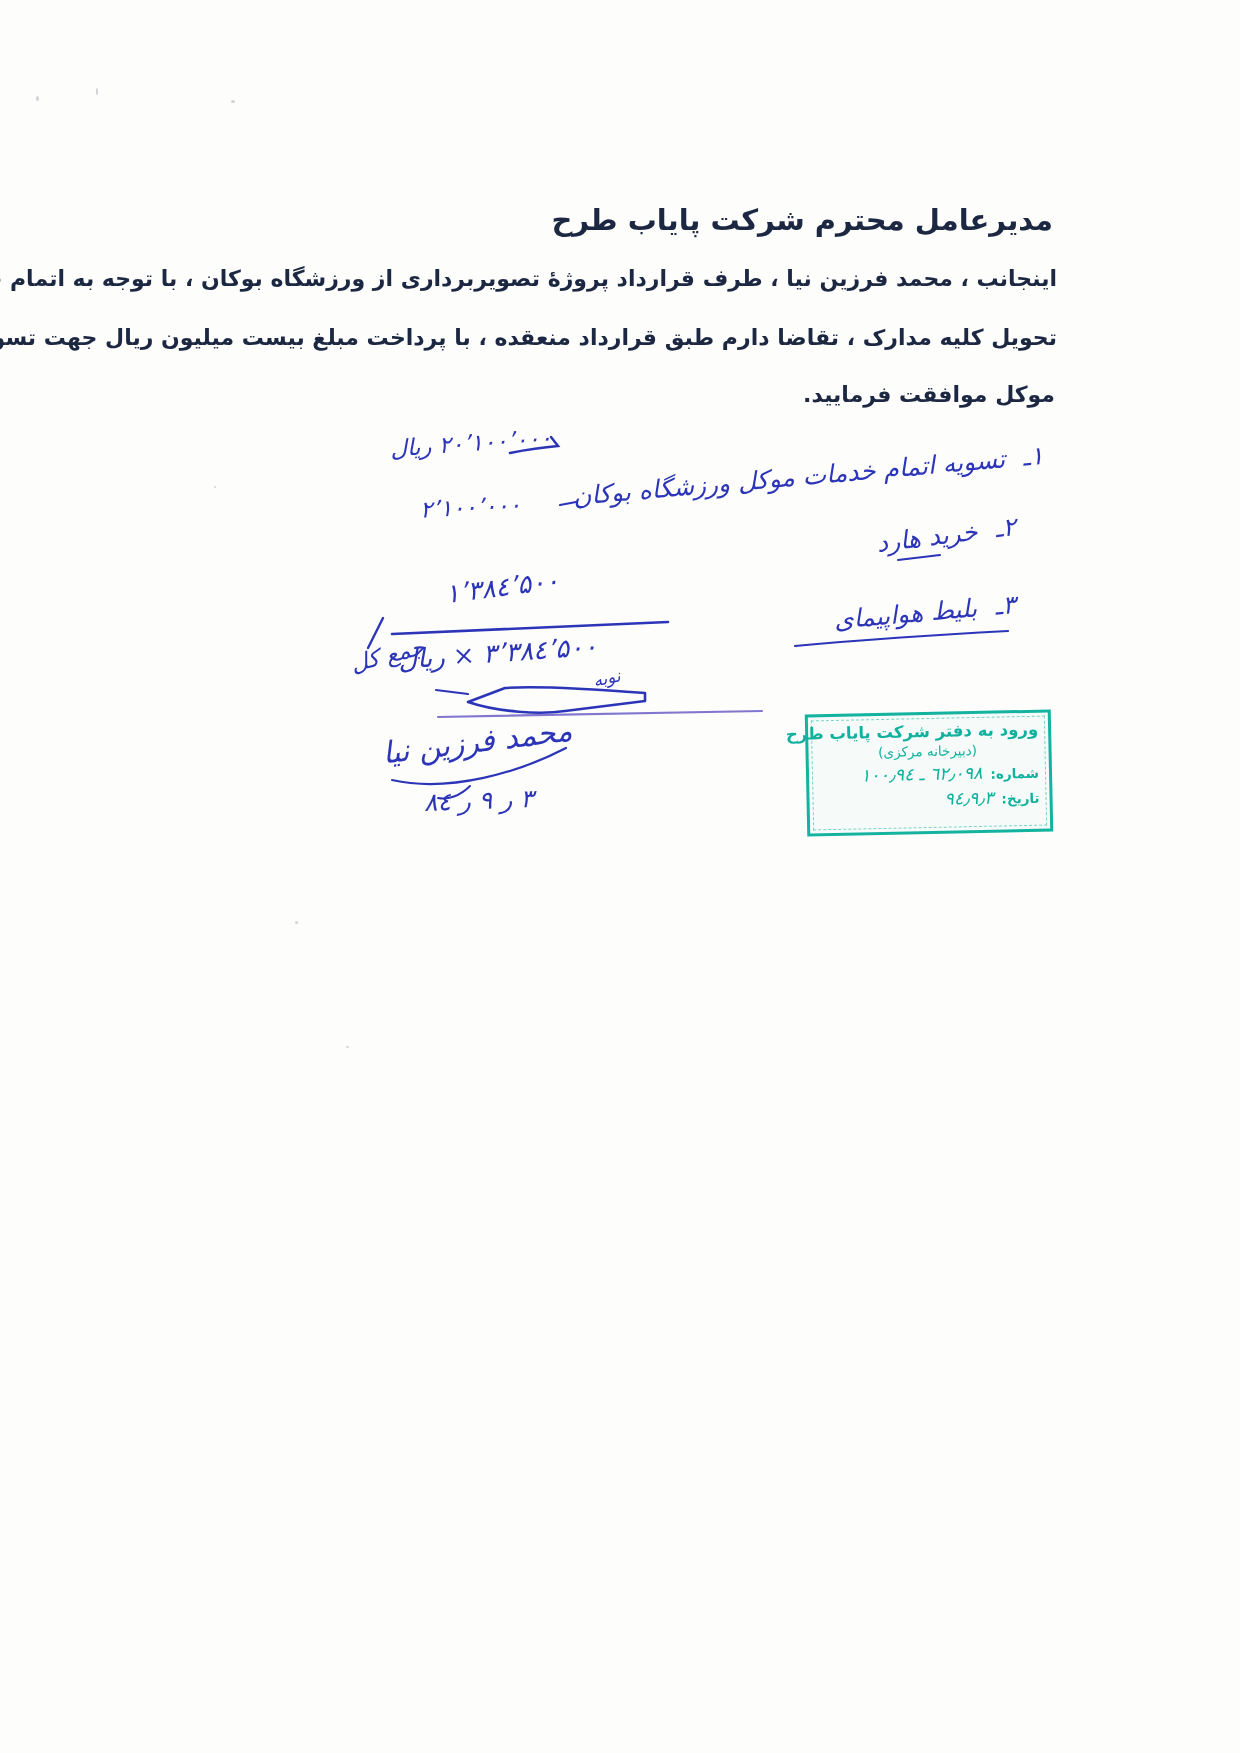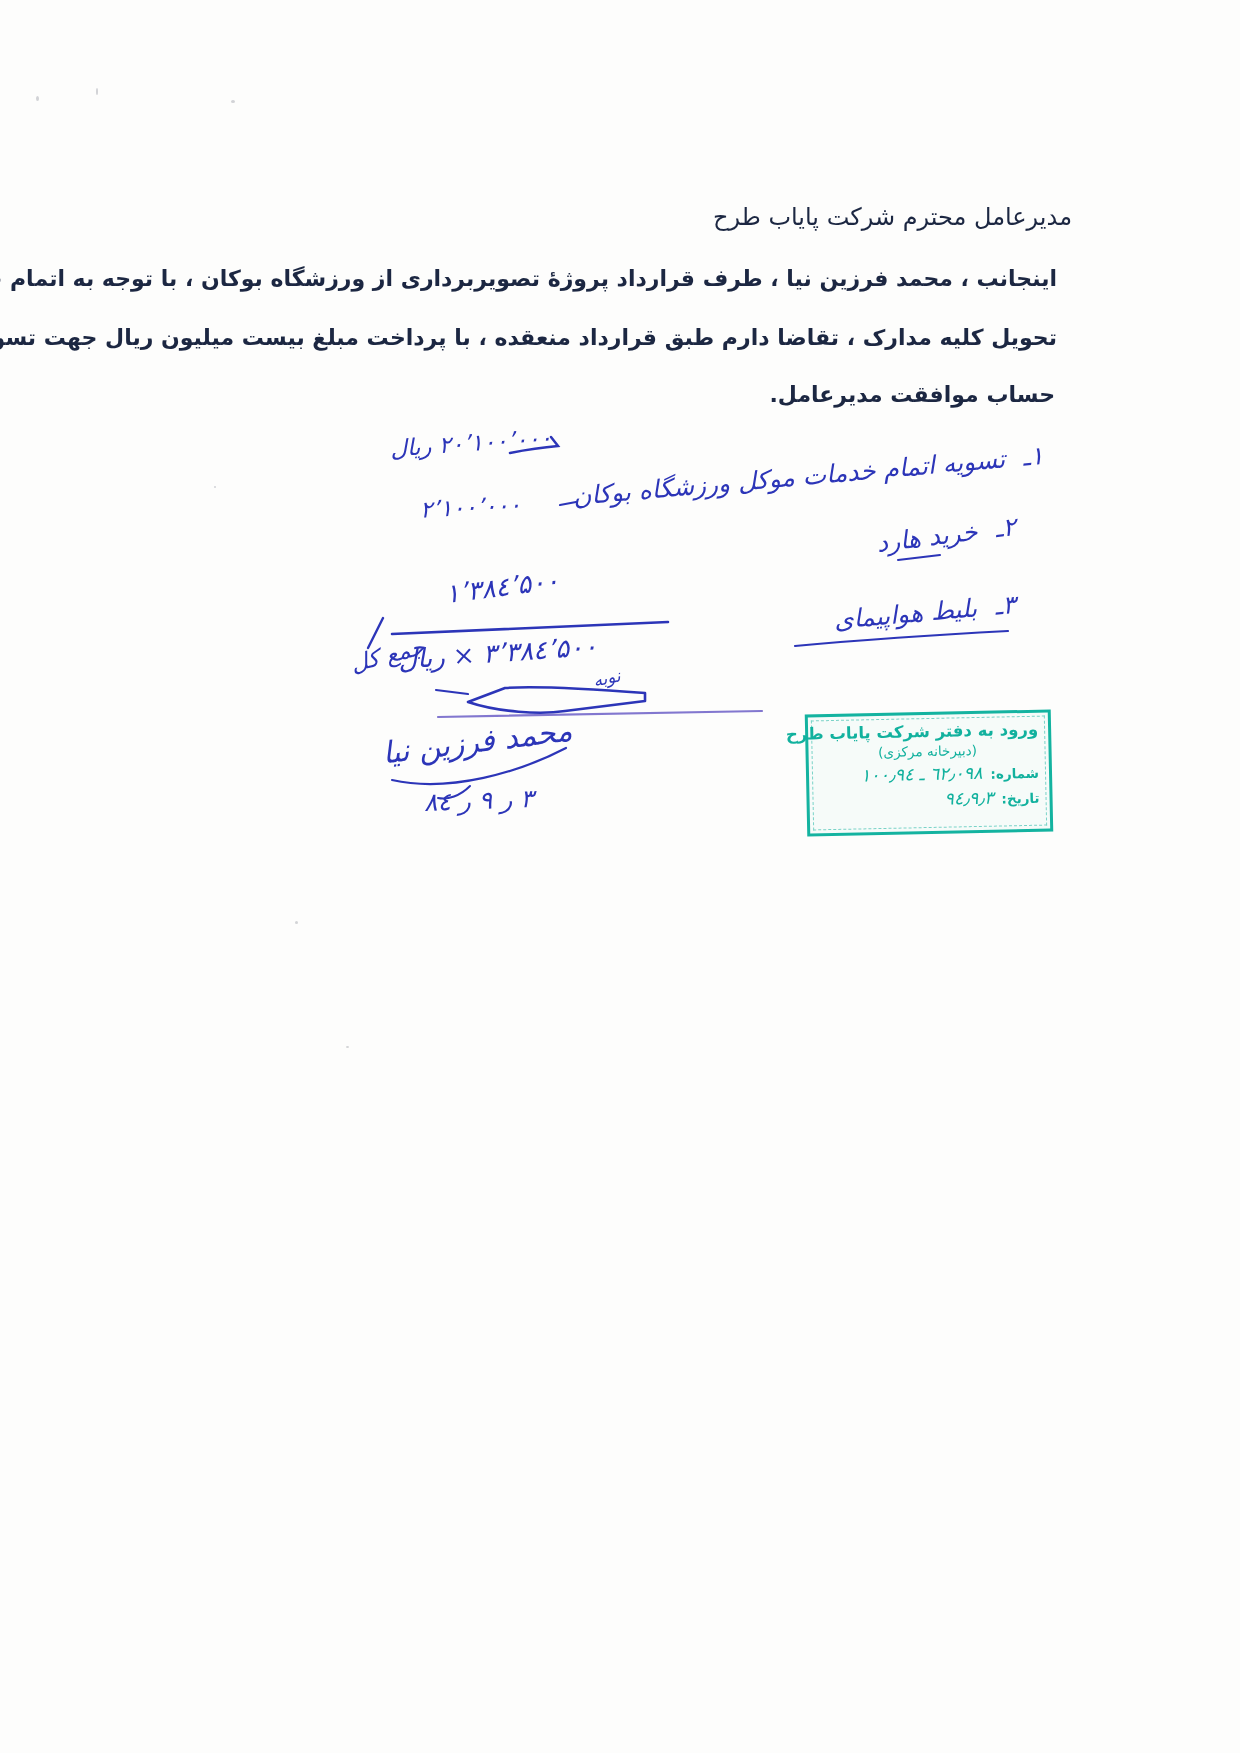--- a/index.html
+++ b/index.html
@@ -14,21 +14,21 @@
   
   .typed{
     position:absolute;
     direction:rtl;
     white-space:nowrap;
     color:#1c2742;
     font-size:22px;
     font-weight:600;
     letter-spacing:0;
   }
-  .salutation{top:203px;right:168px;font-size:24px;font-weight:400;}
+  .salutation{top:203px;right:187px;font-size:29px;font-weight:700;}
   .body-line-0{top:266px;right:183px;}
   .body-line-1{top:325px;right:183px;}
   .body-line-2{top:382px;right:185px;}
 
   
   .hw{
     position:absolute;
     direction:rtl;
     white-space:nowrap;
     color:#2c35b8;
@@ -89,21 +89,21 @@
   <div class="speck" style="top:96px;left:36px;width:3px;height:5px;"></div>
   <div class="speck" style="top:88px;left:96px;width:2px;height:7px;"></div>
   <div class="speck" style="top:100px;left:231px;width:4px;height:3px;"></div>
   <div class="speck" style="top:486px;left:214px;width:2px;height:2px;"></div>
   <div class="speck" style="top:921px;left:295px;width:3px;height:3px;"></div>
   <div class="speck" style="top:1046px;left:346px;width:3px;height:2px;"></div>
 
   <div class="typed salutation">مدیرعامل محترم شرکت پایاب طرح</div>
   <div class="typed body-line-0">اینجانب ، محمد فرزین نیا ، طرف قرارداد پروژهٔ تصویربرداری از ورزشگاه بوکان ، با توجه به اتمام خدمات و</div>
   <div class="typed body-line-1">تحویل کلیه مدارک ، تقاضا دارم طبق قرارداد منعقده ، با پرداخت مبلغ بیست میلیون ریال جهت تسویه</div>
-  <div class="typed body-line-2">حساب موافقت مدیرعامل.</div>
+  <div class="typed body-line-2">موکل موافقت فرمایید.</div>
 
   <div class="hw hw-item1">
     <span class="no-gap">۱ـ</span>
     <span>تسویه اتمام خدمات موکل ورزشگاه بوکان</span>
   </div>
   <div class="hw hw-amt1">۲۰٬۱۰۰٬۰۰۰ ریال</div>
 
   <div class="hw hw-item2">
     <span class="no-gap">۲ـ</span>
     <span>خرید هارد</span>

